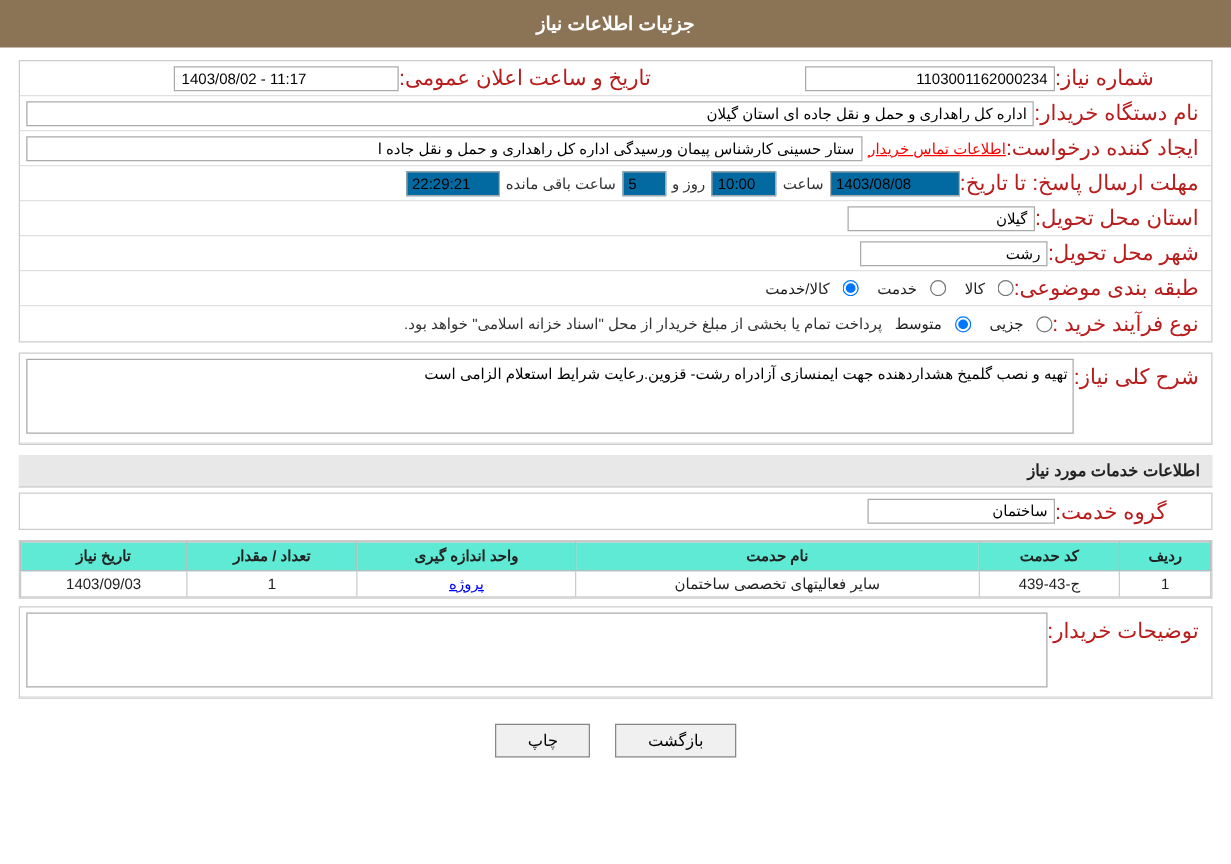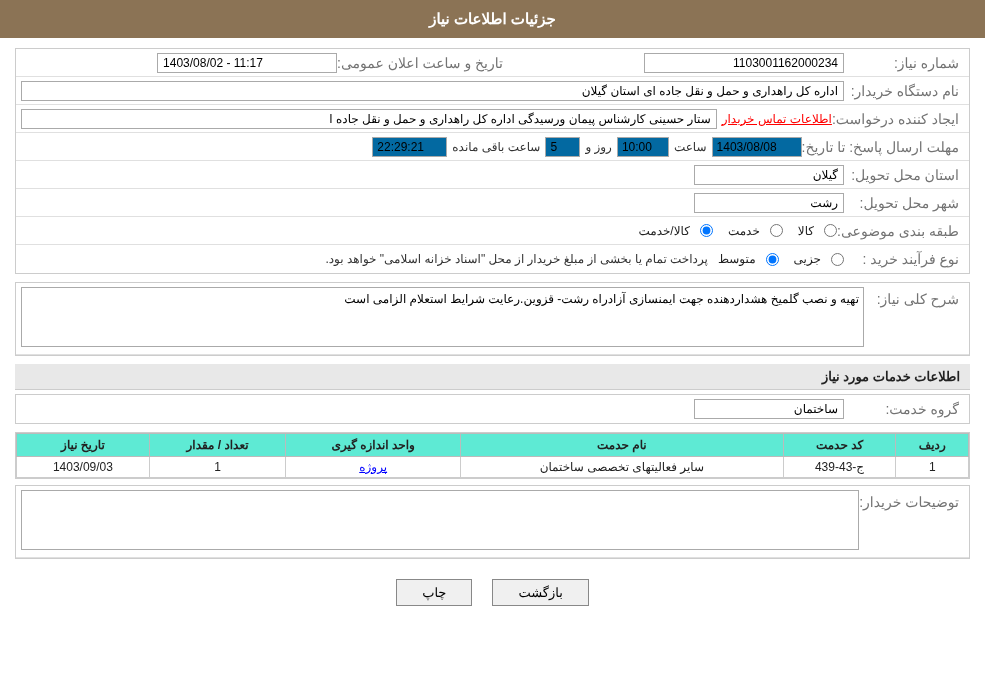--- a/index.html
+++ b/index.html
@@ -36,24 +36,24 @@
       display: flex;
       align-items: center;
       border-bottom: 1px solid #e0e0e0;
       min-height: 28px;
       padding: 3px 5px;
     }
     .form-row:last-child {
       border-bottom: none;
     }
     .label-cell {
-      color: #737373;
-      font-size: 14px;
+      color: #b91c1c;
+      font-size: 17px;
       min-width: 120px;
-      text-align: right;
+      text-align: left;
       padding-right: 5px;
       flex-shrink: 0;
     }
     .value-cell {
       flex: 1;
       display: flex;
       align-items: center;
     }
     .input-box {
       border: 1px solid #aaa;
@@ -216,21 +216,21 @@
         <span class="label-cell">ایجاد کننده درخواست:</span>
         <div class="value-cell" style="flex:1; gap:5px; display:flex; align-items:center;">
           <span class="link-red">اطلاعات تماس خریدار</span>
           <input class="input-box" style="flex: 1 1 0%;" type="text" value="ستار حسینی کارشناس پیمان ورسیدگی اداره کل راهداری و حمل و نقل جاده ا" readonly="">
         </div>
       </div>
 
       <div class="form-row">
         <span class="label-cell">مهلت ارسال پاسخ: تا تاریخ:</span>
         <div class="value-cell date-time-row">
-          <input class="small-input" style="width: 90px;" type="text" value="1403/08/08" readonly="">
+          <input class="small-input" style="width: 104px;" type="text" value="1403/08/08" readonly="">
           <span class="inline-label">ساعت</span>
           <input class="small-input" style="width: 52px;" type="text" value="10:00" readonly="">
           <span class="inline-label">روز و</span>
           <input class="small-input" style="width: 35px;" type="text" value="5" readonly="">
           <span class="inline-label">ساعت باقی مانده</span>
           <input class="small-input" style="width: 75px;" type="text" value="22:29:21" readonly="">
         </div>
       </div>
 
       <div class="form-row">

